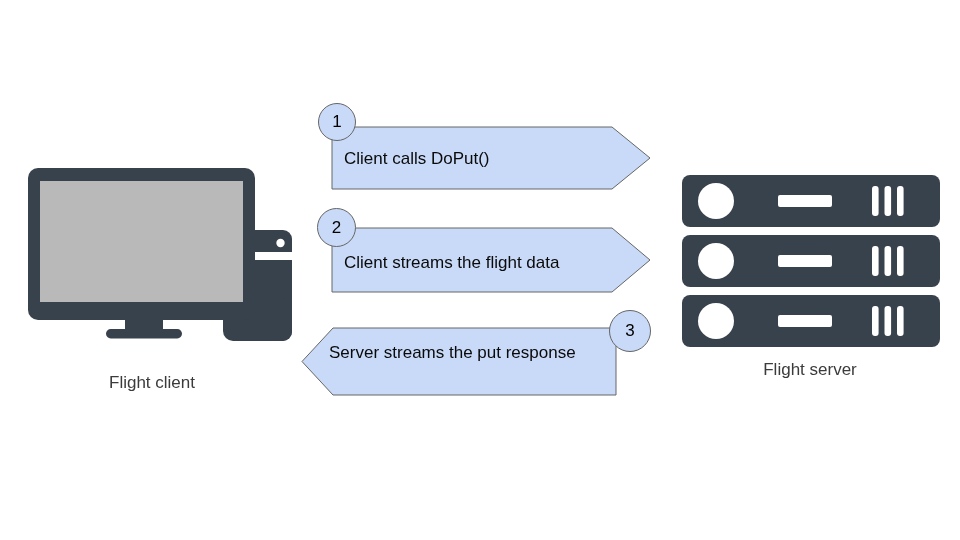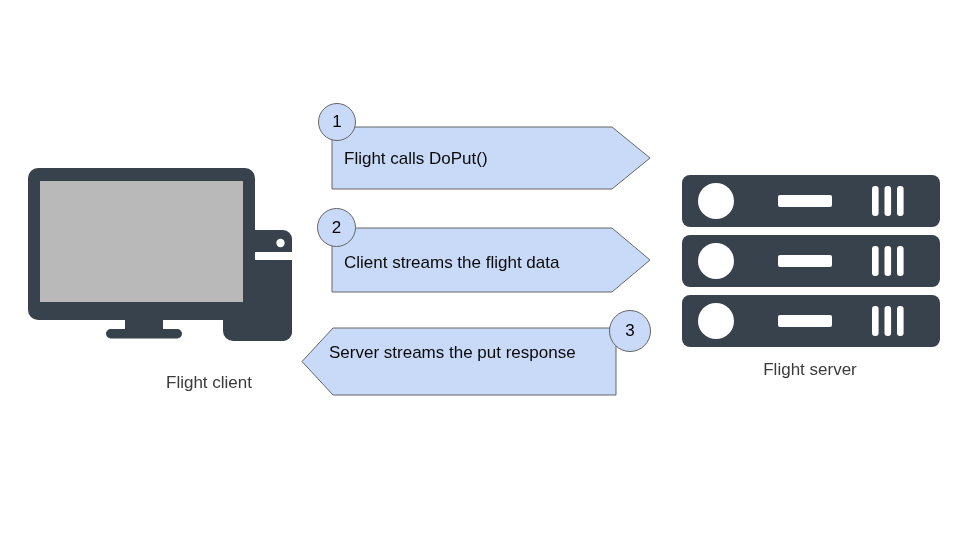--- a/index.html
+++ b/index.html
@@ -76,20 +76,20 @@
   <div class="badge" style="left:318px;top:103px;width:38px;height:38px;">
     <span>1</span>
   </div>
   <div class="badge" style="left:317px;top:208px;width:39px;height:39px;">
     <span>2</span>
   </div>
   <div class="badge" style="left:609px;top:310px;width:42px;height:42px;">
     <span>3</span>
   </div>
 
-  <div class="arrow-label" style="left:344px;top:128px;height:61px;">Flight calls DoPut()</div>
+  <div class="arrow-label" style="left:344px;top:128px;height:61px;">Client calls DoPut()</div>
   <div class="arrow-label" style="left:344px;top:229px;height:67px;">Client streams the flight data</div>
   <div class="arrow-label" style="left:329px;top:329px;height:48px;">Server streams the put response</div>
 
-  <div class="caption" style="left:52px;top:373px;text-align:right;">Flight client</div>
+  <div class="caption" style="left:52px;top:373px;">Flight client</div>
   <div class="caption" style="left:710px;top:360px;">Flight server</div>
 
 </div>
 
 </body></html>

